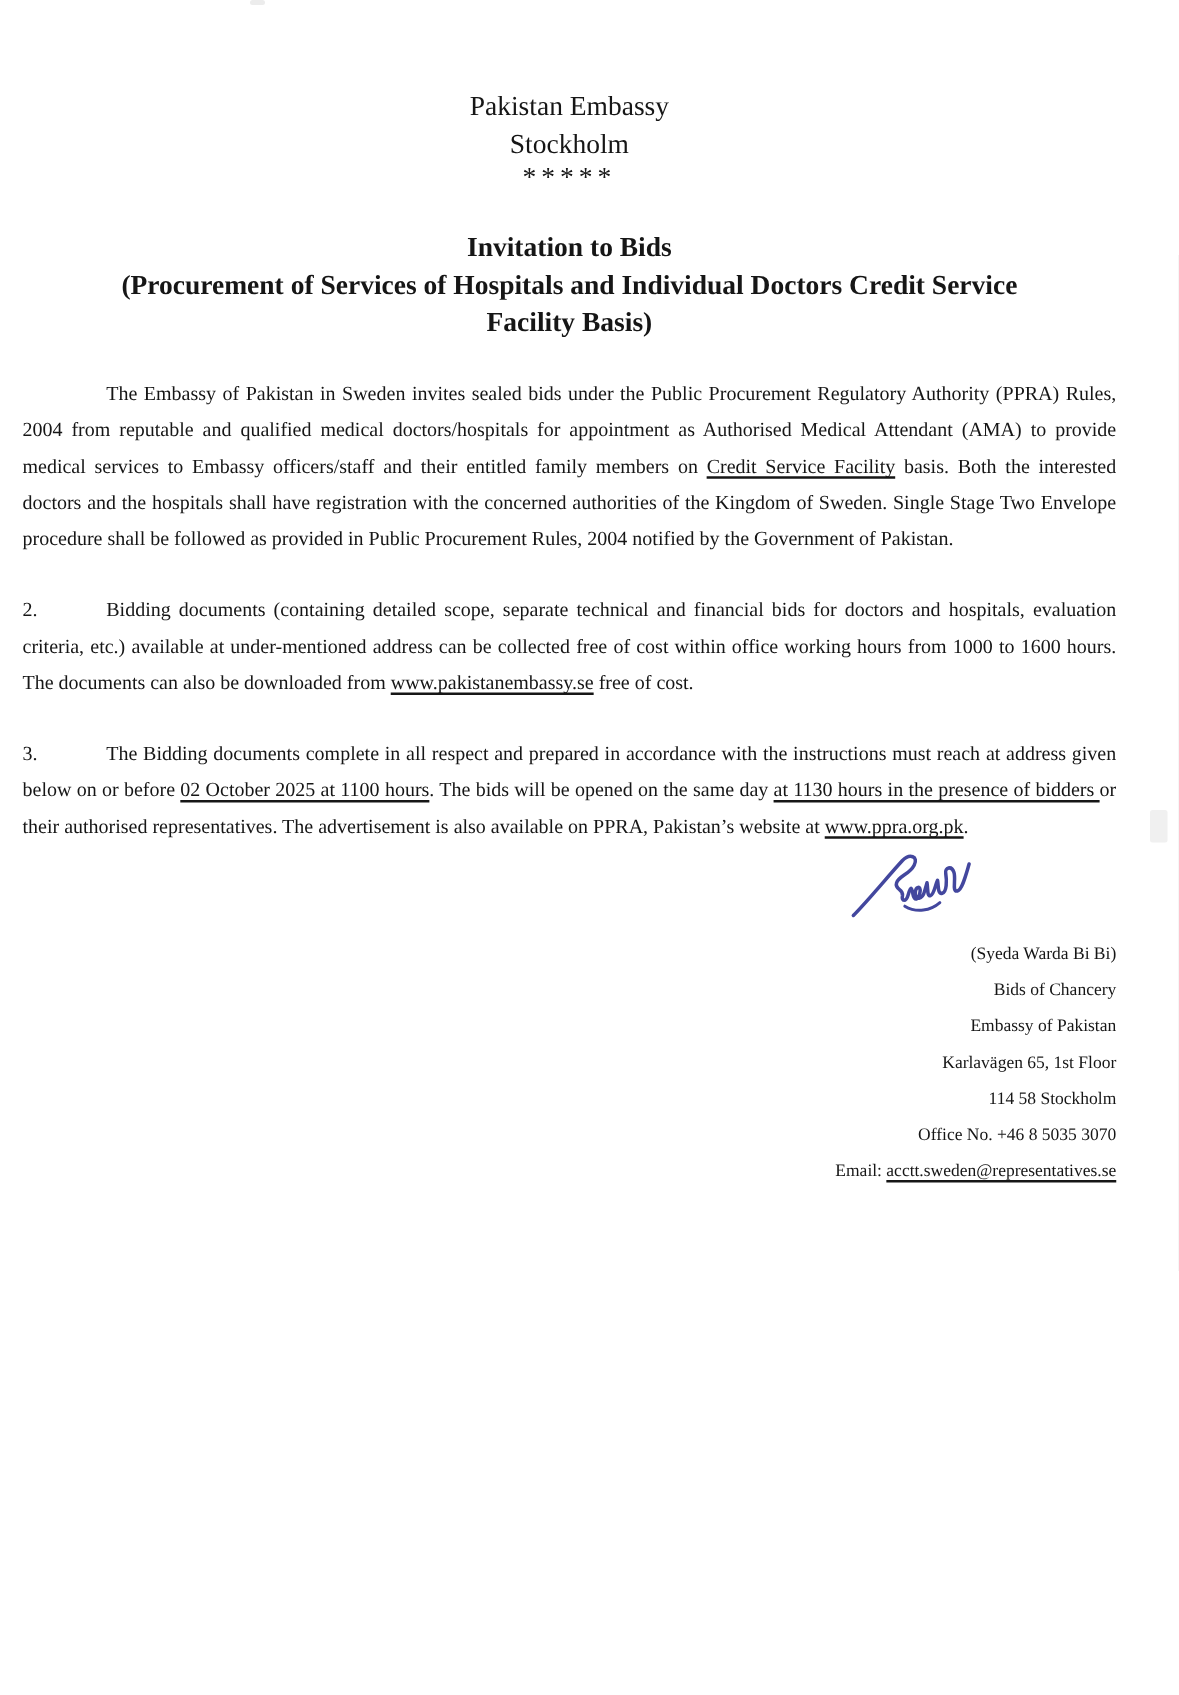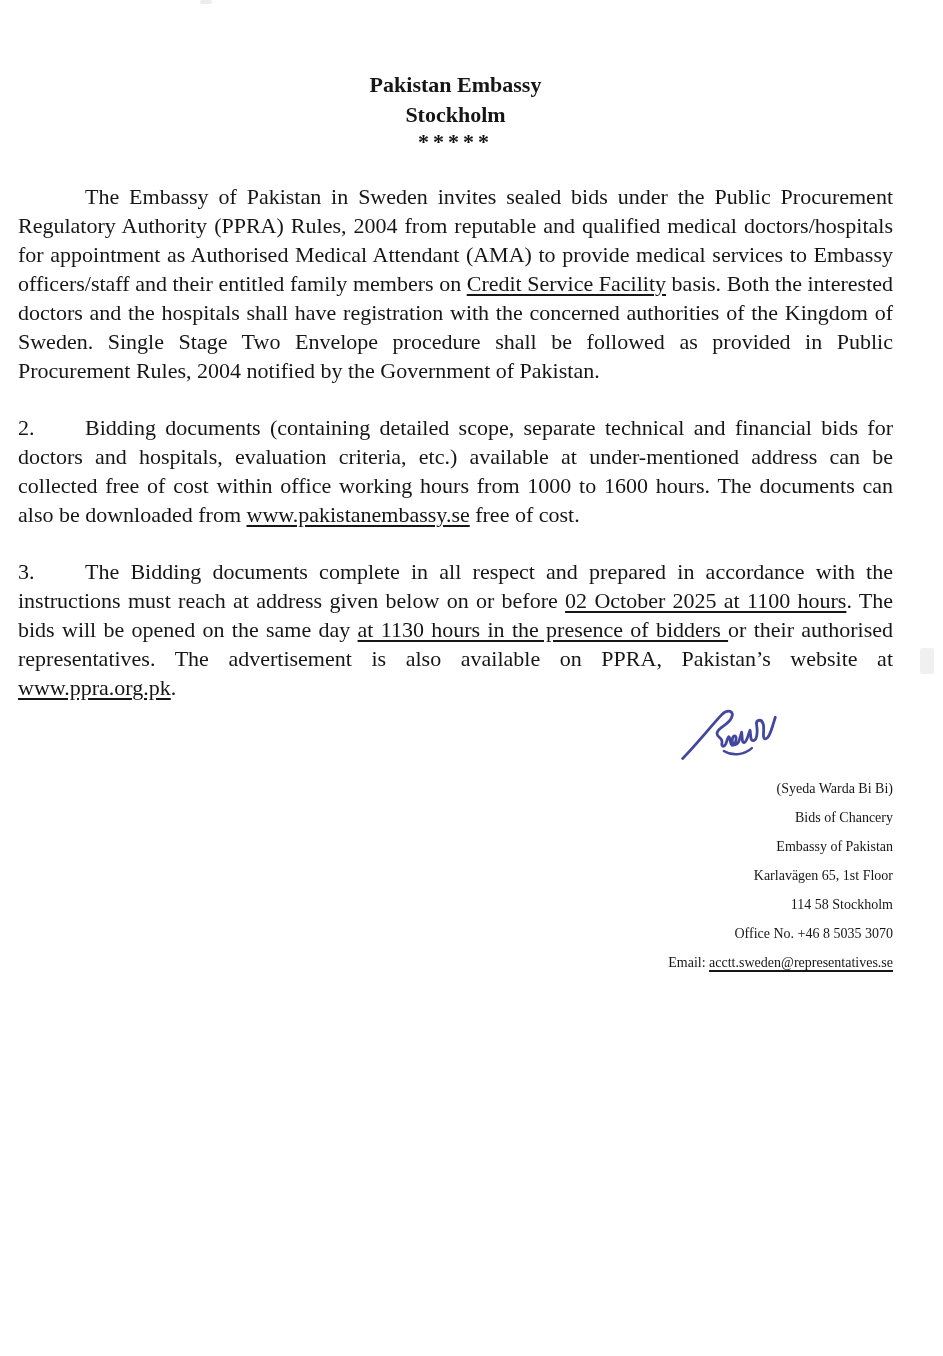--- a/index.html
+++ b/index.html
@@ -7,26 +7,26 @@
     position:relative;
     width:943px; height:1356px;
     margin:0 auto;
     background:#ffffff;
     font-family:"Liberation Serif", serif;
     color:#161616;
     overflow:hidden;
   }
   .content { position:absolute; left:18px; top:70px; width:875px; }
 
-  .letterhead { text-align:center; font-weight:700; font-size:22px; line-height:30px; }
+  .letterhead { text-align:center; font-weight:400; font-size:22px; line-height:30px; }
   .letterhead div:last-child { letter-spacing:4px; line-height:24px; }
 
   .doc-title { margin-top:29px; text-align:center; font-weight:700; font-size:22px; line-height:30px; }
 
-  .para { margin:28px 0 0 0; font-size:22px; line-height:29px; text-align:justify; }
+  .para { margin:28px 0 0 0; font-size:16px; line-height:29px; text-align:justify; }
   .para.first-indent { text-indent:67px; }
   .para-num { display:inline-block; width:67px; }
   .u { text-decoration:underline; text-underline-offset:3px; text-decoration-thickness:1.5px; }
 
   .sig-block { margin-top:4px; text-align:right; font-size:14px; line-height:29px; }
   .sig-handwriting { display:inline-block; margin-right:92px; height:58px; }
   .sig-handwriting svg { display:block; }
 
   .scan-artifact { position:absolute; background:#ececec; border-radius:2px; }
   .artifact-top { left:200px; top:0; width:12px; height:4px; }
@@ -40,20 +40,25 @@
   <div class="scan-artifact artifact-right"></div>
 
   <div class="content">
 
     <div class="letterhead">
         <div>Pakistan Embassy</div>
         <div>Stockholm</div>
         <div>*****</div>
       </div>
 
+    <div class="doc-title">
+        <div>Invitation to Bids</div>
+        <div>(Procurement of Services of Hospitals and Individual Doctors Credit Service</div>
+        <div>Facility Basis)</div>
+      </div>
 
     <div>
         <p class="para first-indent"><span>The Embassy of Pakistan in Sweden invites sealed bids under the Public Procurement Regulatory Authority (PPRA) Rules, 2004 from reputable and qualified medical doctors/hospitals for appointment as Authorised Medical Attendant (AMA) to provide medical services to Embassy officers/staff and their entitled family members on </span><span class="u">Credit Service Facility</span><span> basis. Both the interested doctors and the hospitals shall have registration with the concerned authorities of the Kingdom of Sweden. Single Stage Two Envelope procedure shall be followed as provided in Public Procurement Rules, 2004 notified by the Government of Pakistan.</span></p>
         <p class="para"><span class="para-num">2.</span><span>Bidding documents (containing detailed scope, separate technical and financial bids for doctors and hospitals, evaluation criteria, etc.) available at under-mentioned address can be collected free of cost within office working hours from 1000 to 1600 hours. The documents can also be downloaded from </span><span class="u">www.pakistanembassy.se</span><span> free of cost.</span></p>
         <p class="para"><span class="para-num">3.</span><span>The Bidding documents complete in all respect and prepared in accordance with the instructions must reach at address given below on or before </span><span class="u">02 October 2025 at 1100 hours</span><span>. The bids will be opened on the same day </span><span class="u">at 1130 hours in the presence of bidders </span><span>or their authorised representatives. The advertisement is also available on PPRA, Pakistan’s website at </span><span class="u">www.ppra.org.pk</span><span>.</span></p>
       </div>
 
     <div class="sig-block">
       <span class="sig-handwriting" aria-label="Swarda">
         <svg width="130" height="58" viewBox="0 0 130 62" fill="none">

